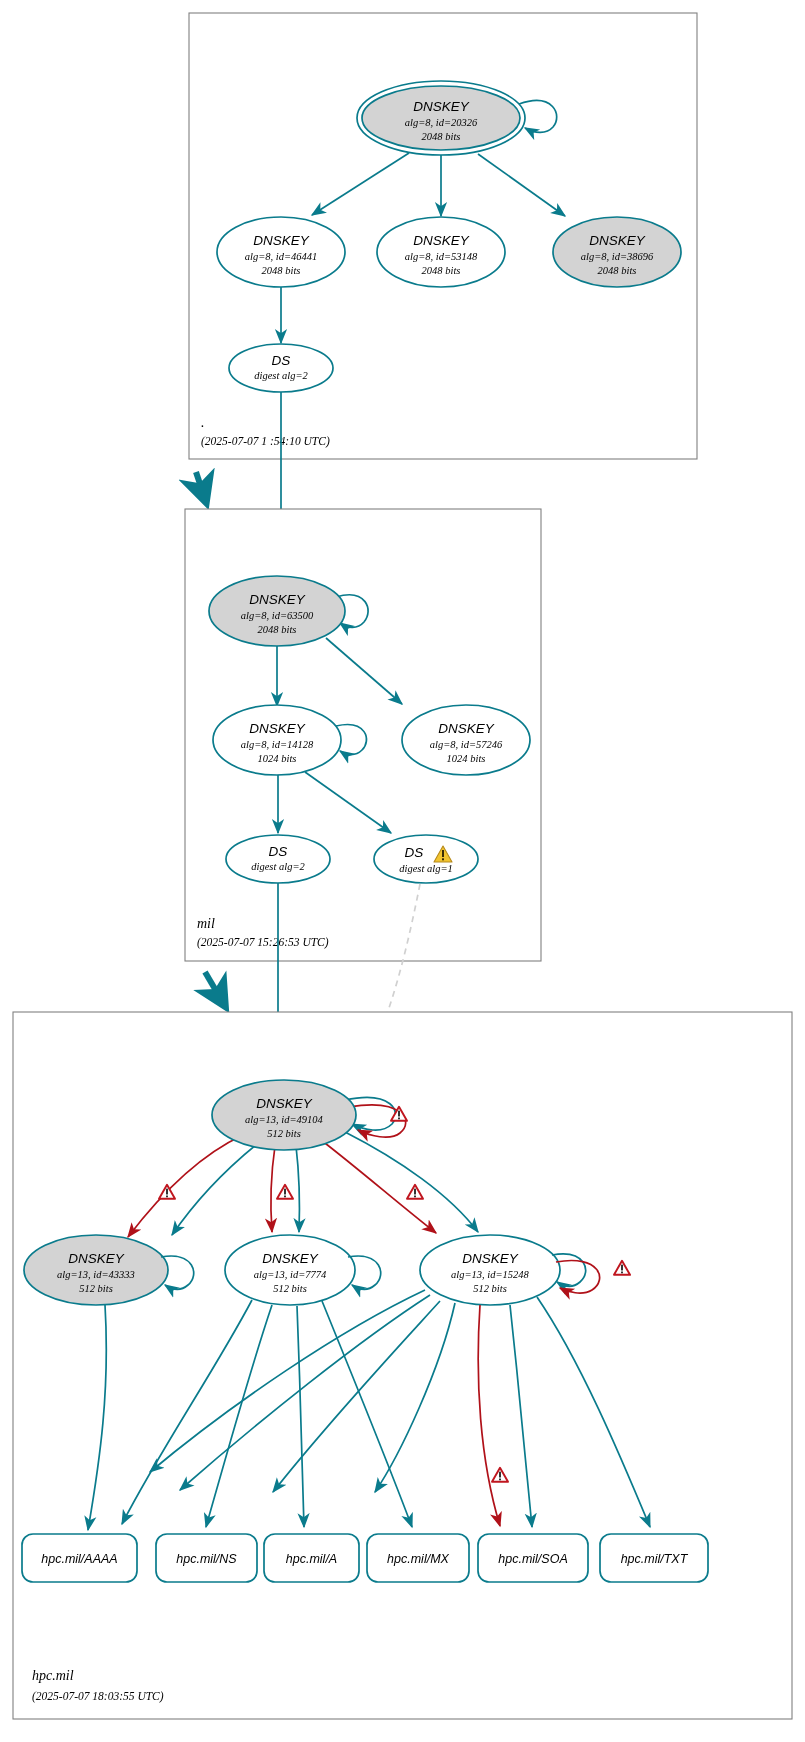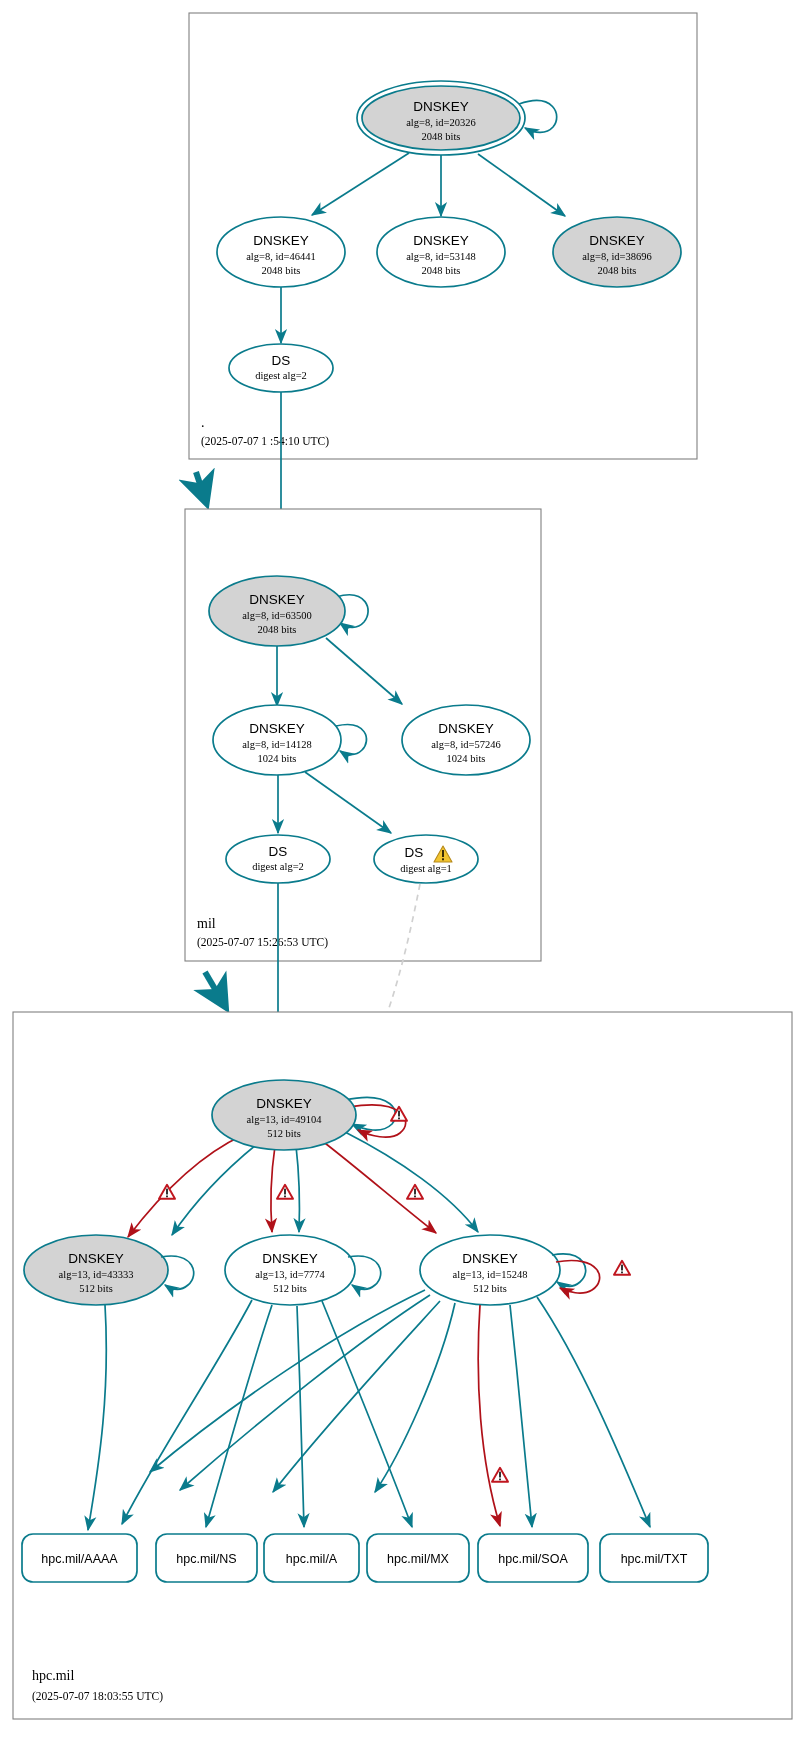--- a/index.html
+++ b/index.html
@@ -1,17 +1,17 @@
 <!DOCTYPE html>
 <html><head>
 <meta charset="utf-8">
 <style>
   html,body{margin:0;padding:0;background:#ffffff;}
   body{font-family:"Liberation Serif", serif;}
-  #stage{position:relative;width:805px;height:1742px;background:#ffffff;overflow:hidden;}
+  #stage{position:relative;width:805px;height:1742px;background:#ffffff;overflow:hidden;font-style:italic;}
   svg{display:block;}
   .zone-rect{fill:#ffffff;stroke:#808080;stroke-width:1.1;}
   .node-ell{stroke:#0a7b8c;stroke-width:1.7;}
   .fill-white{fill:#ffffff;}
   .fill-grey{fill:#d3d3d3;}
   .rrset-box{fill:#ffffff;stroke:#0a7b8c;stroke-width:1.7;}
   .edge{fill:none;stroke:#0a7b8c;stroke-width:1.7;}
   .edge-bad{fill:none;stroke:#b01119;stroke-width:1.7;}
   .edge-grey{fill:none;stroke:#d0d0d0;stroke-width:1.7;stroke-dasharray:6 5;}
   .edge-thick{fill:none;stroke:#0a7b8c;stroke-width:6;}

